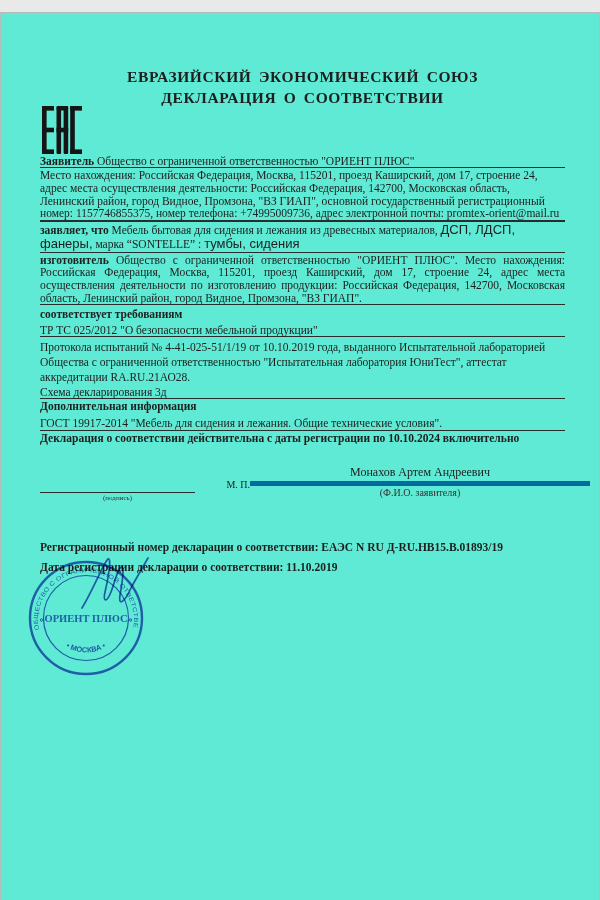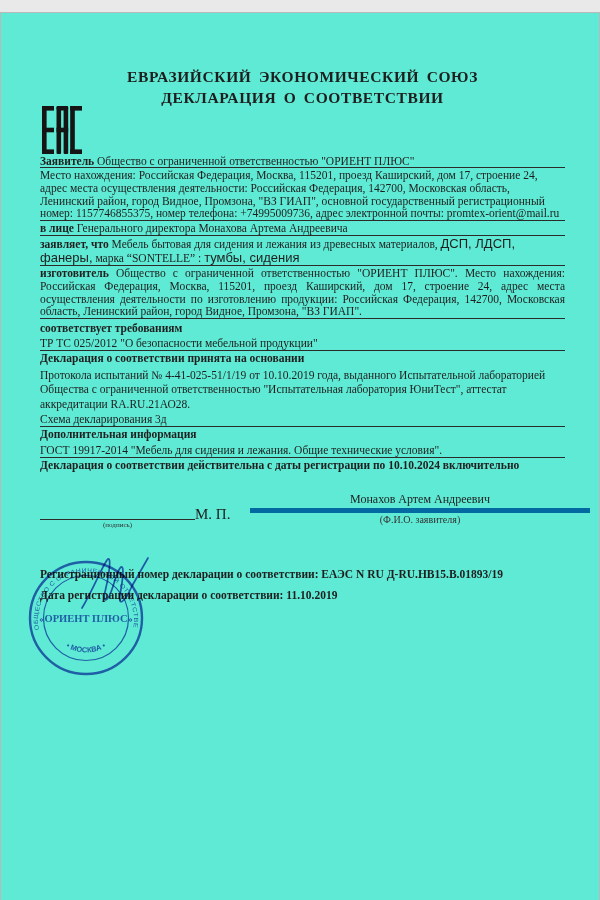--- a/index.html
+++ b/index.html
@@ -24,21 +24,21 @@
   .mt1{margin-top:1px}.mt2{margin-top:2px}.mt3{margin-top:3px}.mt4{margin-top:4px}.mt8{margin-top:8px}.mt9{margin-top:9px}.mt10{margin-top:10px}
   .mt21{margin-top:21px}.mt38{margin-top:38px}.mt46{margin-top:46px}
   .basis-p{line-height:1.28;}
   
   .eac{position:absolute;left:42px;top:94px;width:40px;height:48px;}
   
   .sig-row{display:flex;align-items:flex-start;}
   .sig-col1{width:155px;padding-top:14px;}
   .sig-line{border-bottom:1px solid #2b2b2b;height:13px;}
   .sig-cap{text-align:center;font-size:7px;line-height:1.2;margin-top:1px;color:#333;}
-  .sig-col2{width:55px;text-align:left;font-size:15px;padding-top:14px;}
+  .sig-col2{width:55px;text-align:right;font-size:10px;padding-top:14px;}
   .sig-col3{flex:1;margin-right:-25px;}
   .sig-name{text-align:center;font-size:12px;border-bottom:5px solid #0369a1;padding-bottom:1px;}
   .sig-cap2{text-align:center;font-size:10px;margin-top:1px;color:#333;}
   .reg p{font-weight:bold;}
   .reg p + p{margin-top:8px;}
   
   .stamp{position:absolute;left:26px;top:546px;width:120px;height:120px;z-index:5;
          opacity:.88;mix-blend-mode:multiply;}
   .signature{position:absolute;left:78px;top:542px;width:74px;height:62px;z-index:6;
          opacity:.9;mix-blend-mode:multiply;}
@@ -72,24 +72,20 @@
 
     <p class="mt46">
       <span class="b">Заявитель</span>
       <span>Общество с ограниченной ответственностью "ОРИЕНТ  ПЛЮС"</span>
     </p>
     <hr class="rule mt3">
 
     <p class="mt1">Место нахождения: Российская Федерация, Москва, 115201, проезд Каширский, дом 17, строение 24, адрес места осуществления деятельности: Российская Федерация, 142700, Московская область, Ленинский район, город Видное, Промзона, "ВЗ ГИАП", основной государственный регистрационный номер: 1157746855375, номер телефона: +74995009736, адрес электронной почты: promtex-orient@mail.ru</p>
     <hr class="rule mt2">
 
-    <p class="mt1">
-      <span class="b">в лице</span>
-      <span>Генерального директора Монахова Артема Андреевича</span>
-    </p>
     <hr class="rule mt2">
 
     <p class="mt1">
       <span class="b">заявляет, что</span>
       <span>Мебель бытовая для сидения и лежания из древесных материалов,</span>
       <span class="sans">ДСП, ЛДСП, фанеры,</span>
       <span>марка “SONTELLE” :</span>
       <span class="sans">тумбы, сидения</span>
     </p>
 
@@ -97,21 +93,20 @@
     <p class="mt1 jst">
       <span class="b">изготовитель</span>
       <span>Общество с ограниченной ответственностью "ОРИЕНТ ПЛЮС". Место нахождения: Российская Федерация, Москва, 115201, проезд Каширский, дом 17, строение 24, адрес места осуществления деятельности по изготовлению продукции: Российская Федерация, 142700, Московская область, Ленинский район, город Видное, Промзона, "ВЗ ГИАП".</span>
     </p>
 
     <hr class="rule mt8">
     <p class="b mt3">соответствует требованиям</p>
     <p class="mt3">ТР ТС 025/2012 "О безопасности мебельной продукции"</p>
 
     <hr class="rule mt10">
-    <p class="b mt1">Декларация о соответствии принята на основании</p>
     <p class="mt3 basis-p">Протокола испытаний № 4-41-025-51/1/19 от 10.10.2019 года, выданного Испытательной лабораторией Общества с ограниченной ответственностью "Испытательная лаборатория ЮниТест", аттестат аккредитации RA.RU.21АО28.</p>
     <p class="mt1">Схема декларирования 3д</p>
 
     <hr class="rule mt2">
     <p class="b mt1">Дополнительная информация</p>
     <p class="mt4">ГОСТ 19917-2014 "Мебель для сидения и лежания. Общие технические условия".</p>
 
     <hr class="rule mt1">
     <p class="b mt1">Декларация о соответствии  действительна с даты регистрации по 10.10.2024 включительно</p>
 

